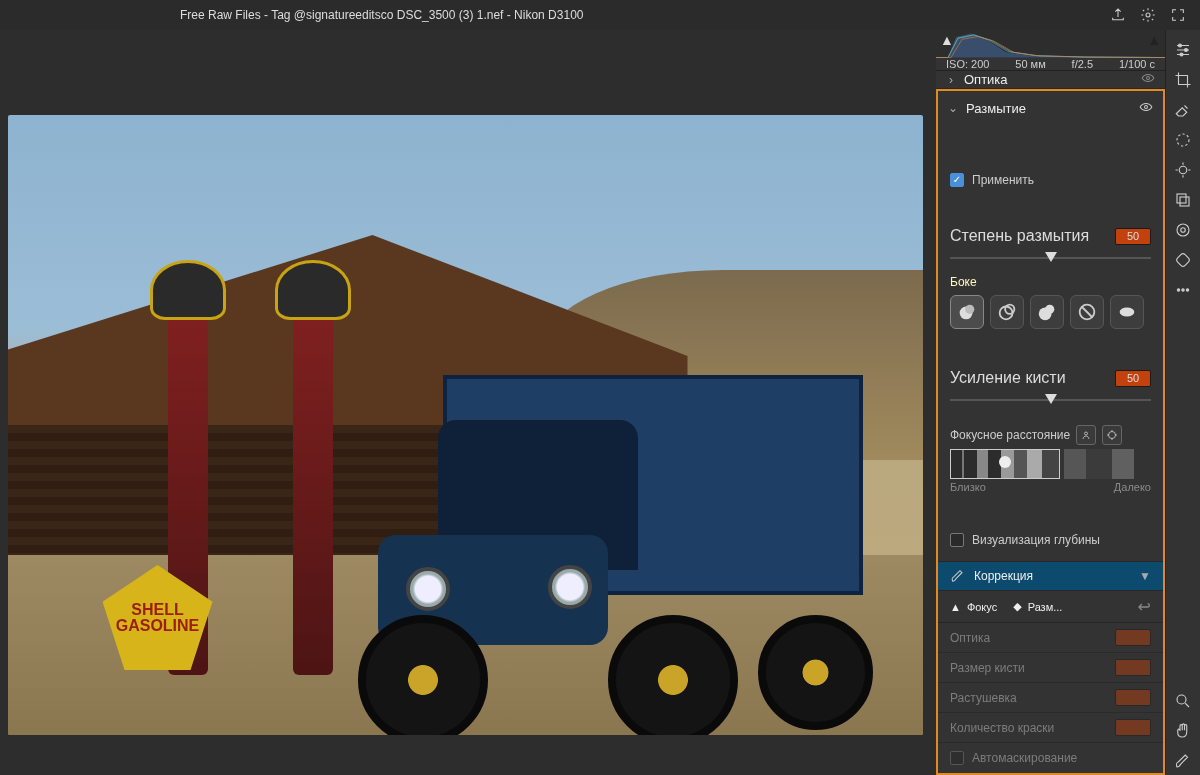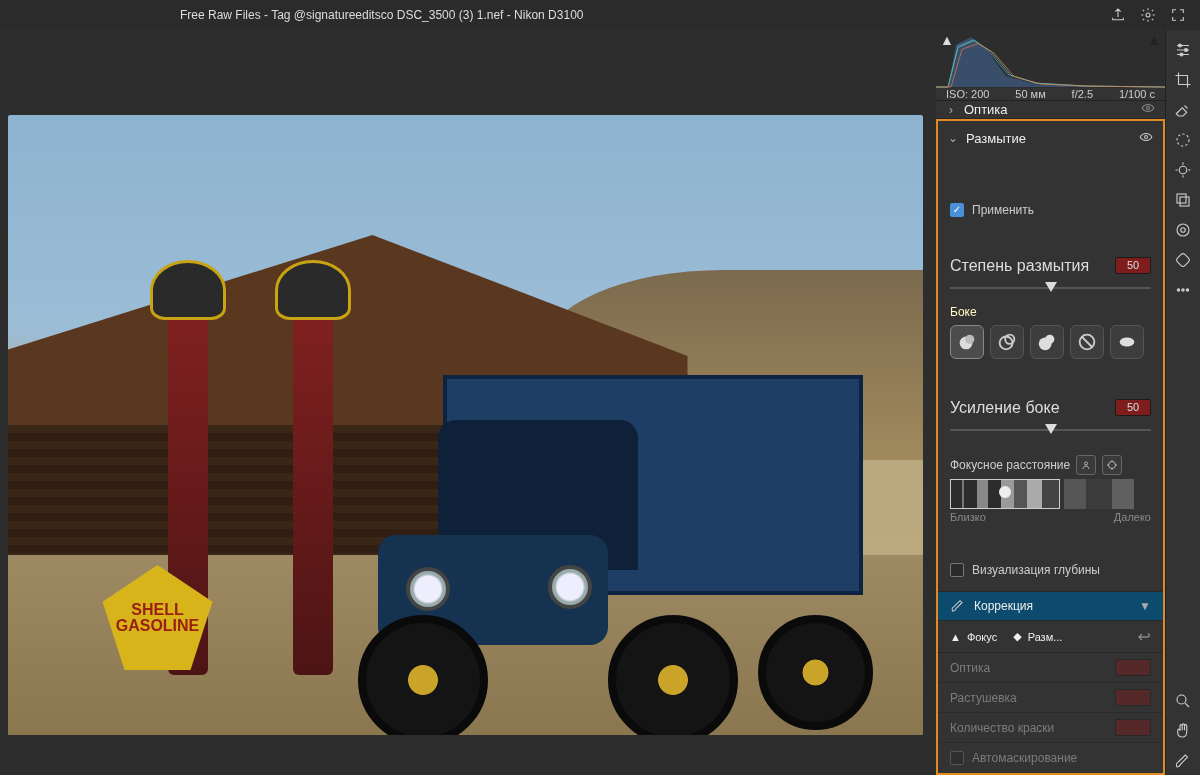--- a/index.html
+++ b/index.html
@@ -107,24 +107,24 @@
   .section-head {
     height: 34px; display:flex; align-items:center; padding:0 10px;
     border-bottom:1px solid #272727; cursor:pointer; gap:8px;
   }
   .section-head .chev { width:10px; text-align:center; color:#aaa; }
   .section-head .sh-title { flex:1; font-size:13px; color:#eee; }
   .section-head .eye { color:#888; font-size:12px; }
 
   .blur-sec { border: 2px solid #e08a1f; border-left-width:2px; border-right-width:2px; }
   .pad { padding: 8px 12px; }
-  .row { display:flex; align-items:flex-start; margin-bottom:6px;margin-top:40px; }
+  .row { display:flex; align-items:center; margin-bottom:6px;margin-top:40px; }
   .row .lbl { flex:1; font-size:16px; color:#ddd; }
   .valbox {
-    width:36px; height:17px; background:#7f1d1d; border:1px solid #1b1b1b;
+    width:36px; height:17px; background:#c2410c; border:1px solid #1b1b1b;
     color:#ddd; font-size:11px; text-align:center; line-height:15px; border-radius:2px;
   }
   .slider {
     position:relative; height:14px; margin-bottom:10px;
   }
   .slider .track{position:absolute; left:0; right:0; top:6px; height:2px; background:#555;}
   .slider .knob{position:absolute; top:1px; width:0;height:0;
     border-left:6px solid transparent; border-right:6px solid transparent;
     border-top:10px solid #ddd; transform:translateX(-50%);}
   .check { width:14px; height:14px; border:1px solid #777; border-radius:2px;
@@ -315,21 +315,21 @@
               </svg>
             </div>
           <div class="bokeh-btn">
               <svg viewBox="0 0 24 24">
                 <ellipse cx="12" cy="12" rx="8" ry="5" fill="#ddd"></ellipse>
               </svg>
             </div>
         </div>
 
         <div class="row">
-          <span class="lbl">Усиление боке</span>
+          <span class="lbl">Усиление кисти</span>
           <span class="valbox">50</span>
         </div>
         <div class="slider">
           <div class="track"></div>
             <div class="knob" style="left:50%"></div>
         </div>
 
         <div style="height:8px"></div>
         <div class="focal-row">
           <span class="lbl">Фокусное расстояние</span>
@@ -381,20 +381,24 @@
           <span>Разм...</span>
         </span>
         <span class="undo">↩</span>
       </div>
 
       <div class="dis-row">
         <span>Оптика</span>
           <span class="valbox"></span>
       </div>
       <div class="dis-row">
+        <span>Размер кисти</span>
+          <span class="valbox"></span>
+      </div>
+      <div class="dis-row">
         <span>Растушевка</span>
           <span class="valbox"></span>
       </div>
       <div class="dis-row">
         <span>Количество краски</span>
           <span class="valbox"></span>
       </div>
       <div class="dis-check">
         <span class="check"></span>
         <span>Автомаскирование</span>

